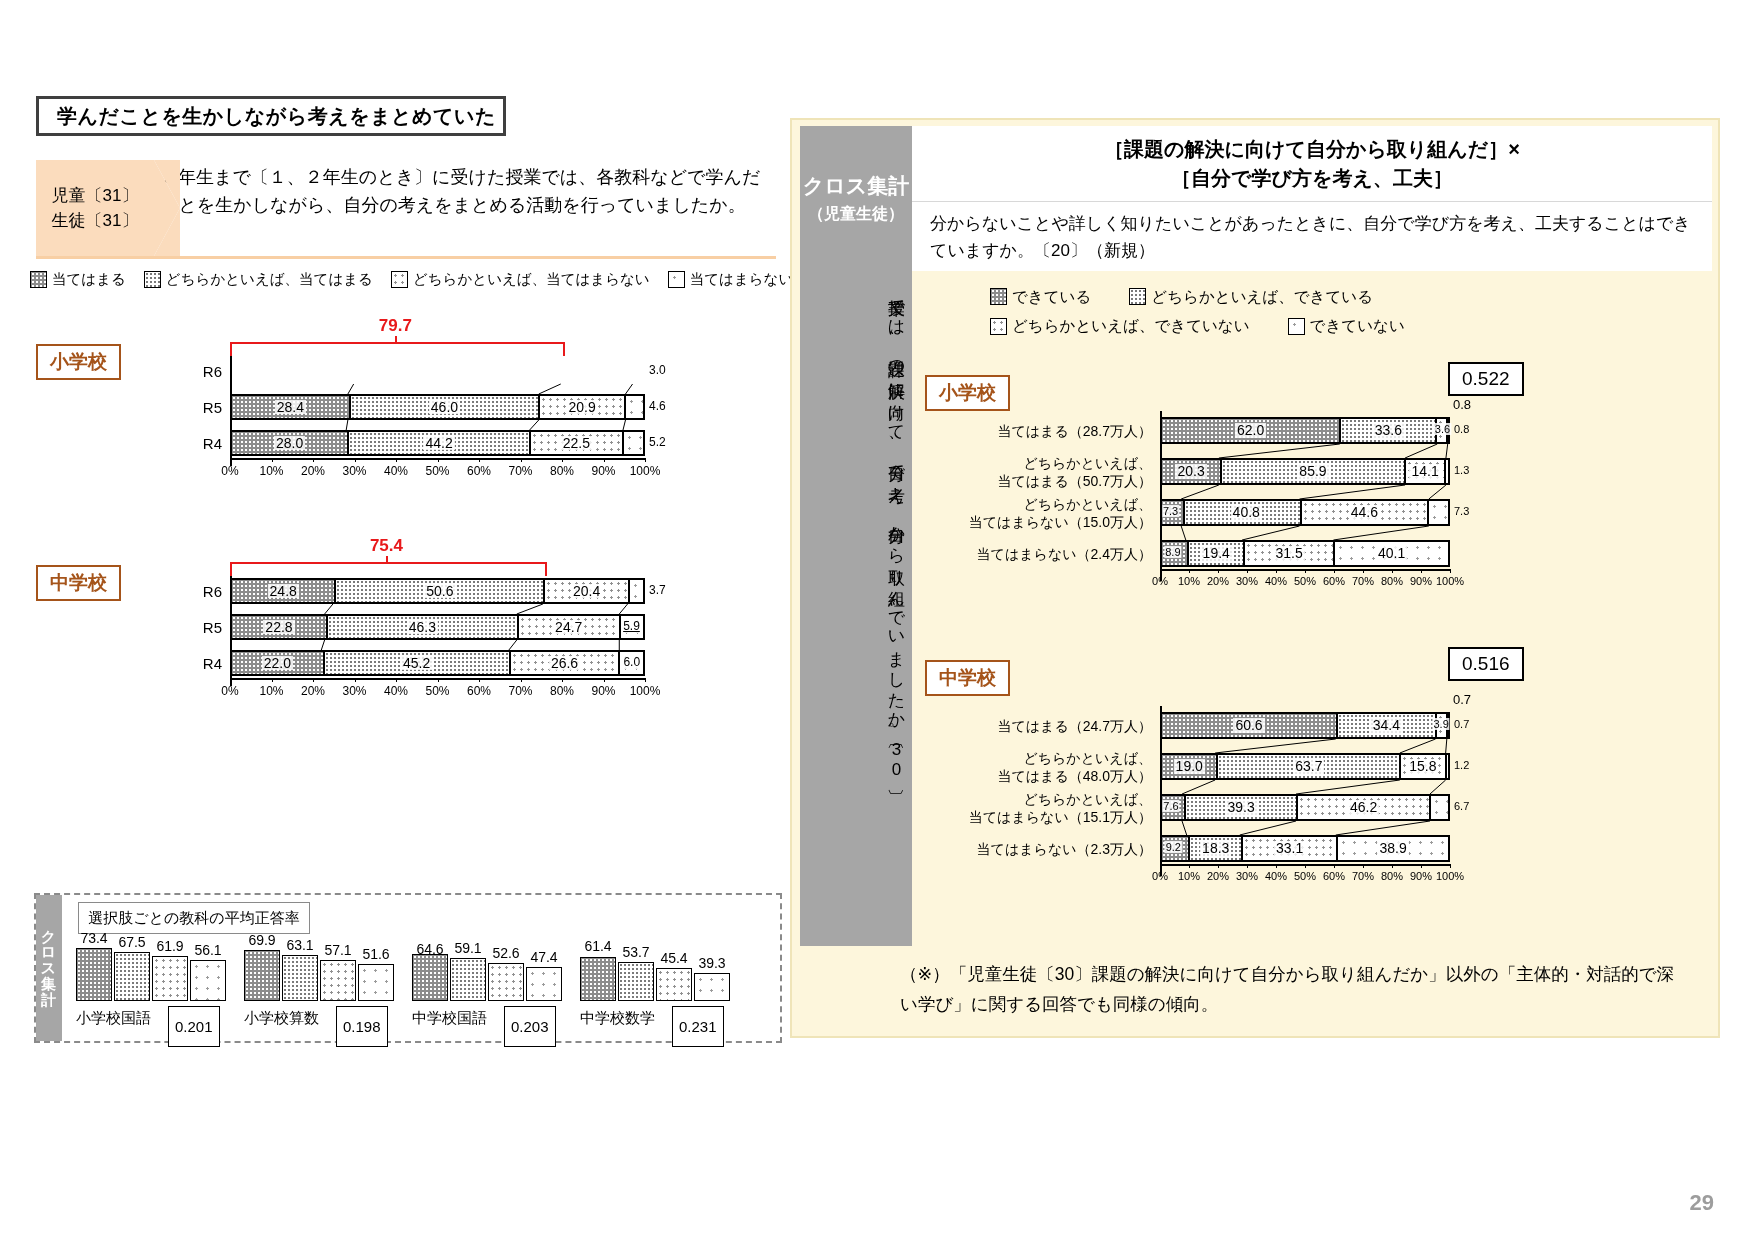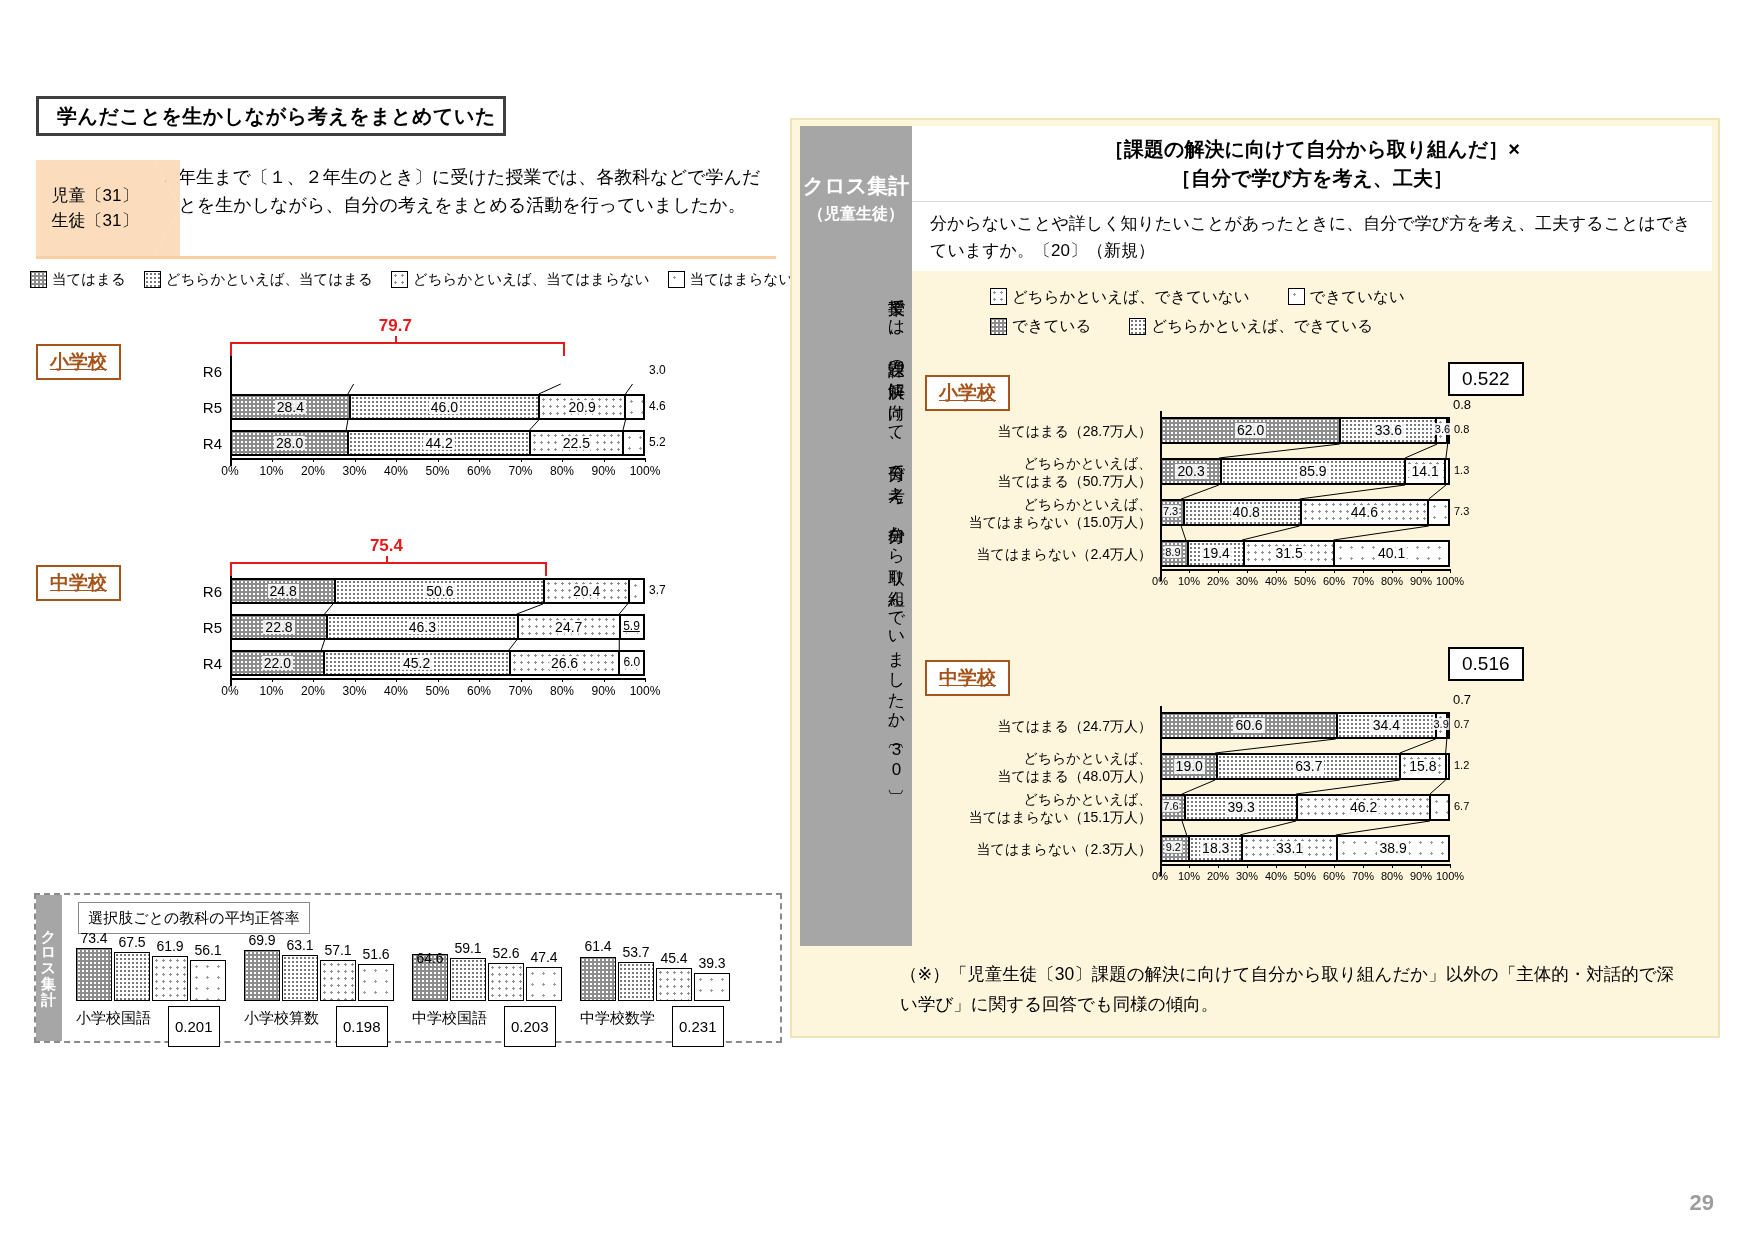--- a/index.html
+++ b/index.html
@@ -75,21 +75,21 @@
   }
   .pat-d{ 
     background-color:#ffffff;
     background-image:radial-gradient(#9a9a9a 17%, transparent 18%);
     background-size:11px 11px;
   }
 
   
   .school-tag{
     border:2px solid #a5541a;color:#a5541a;background:#fff;
-    font-size:19px;font-weight:bold;padding:3px 12px;display:inline-block;text-decoration:underline;
+    font-size:19px;font-weight:bold;padding:3px 12px;display:inline-block;
   }
 
   
   .chart{position:absolute;}
   .barrow{position:absolute;height:30px;border:2px solid #000;box-sizing:border-box;display:flex;}
   .seg{height:100%;box-sizing:border-box;display:flex;align-items:center;justify-content:center;
        font-size:14px;position:relative;}
   .seg + .seg{border-left:2px solid #000;}
   .seg span{background:rgba(255,255,255,.82);padding:0 2px;line-height:1.05;}
   .rowlabel{position:absolute;font-size:15px;text-align:right;}
@@ -392,21 +392,21 @@
     <div class="ct-val" style="left: 192px; top: -2.6775px;">69.9</div>
     <div class="ct-bar pat-b" style="left: 212px; height: 45.7475px; bottom: 39px;"></div>
     <div class="ct-val" style="left: 230px; top: 2.2525px;">63.1</div>
     <div class="ct-bar pat-c" style="left: 250px; height: 41.3975px; bottom: 39px;"></div>
     <div class="ct-val" style="left: 268px; top: 6.6025px;">57.1</div>
     <div class="ct-bar pat-d" style="left: 288px; height: 37.41px; bottom: 39px;"></div>
     <div class="ct-val" style="left: 306px; top: 10.59px;">51.6</div>
     <div class="ct-label" style="left: 174px; top: 74px;">小学校算数</div>
     <div class="ct-coef" style="left: 266px; top: 71px;">0.198</div>
     <div class="ct-bar pat-a" style="left: 342px; height: 46.835px; bottom: 39px;"></div>
-    <div class="ct-val" style="left: 360px; top: 15px;">64.6</div>
+    <div class="ct-val" style="left: 360px; top: 6px;">64.6</div>
     <div class="ct-bar pat-b" style="left: 380px; height: 42.8475px; bottom: 39px;"></div>
     <div class="ct-val" style="left: 398px; top: 5.1525px;">59.1</div>
     <div class="ct-bar pat-c" style="left: 418px; height: 38.135px; bottom: 39px;"></div>
     <div class="ct-val" style="left: 436px; top: 9.865px;">52.6</div>
     <div class="ct-bar pat-d" style="left: 456px; height: 34.365px; bottom: 39px;"></div>
     <div class="ct-val" style="left: 474px; top: 13.635px;">47.4</div>
     <div class="ct-label" style="left: 342px; top: 74px;">中学校国語</div>
     <div class="ct-coef" style="left: 434px; top: 71px;">0.203</div>
     <div class="ct-bar pat-a" style="left: 510px; height: 44.515px; bottom: 39px;"></div>
     <div class="ct-val" style="left: 528px; top: 3.485px;">61.4</div>
@@ -430,36 +430,36 @@
 
 <div class="abs" id="rp-head">
   <div>［課題の解決に向けて自分から取り組んだ］×</div>
   <div>［自分で学び方を考え、工夫］</div>
 </div>
 <div class="abs" id="rp-sub">分からないことや詳しく知りたいことがあったときに、自分で学び方を考え、工夫することはできていますか。〔20〕（新規）</div>
 
 <div class="abs" id="legend-right">
   <div style="display:flex;gap:26px;">
     <div class="lg-item">
+      <span class="swatch pat-a"></span>
+      <span>できている</span>
+    </div>
+    <div class="lg-item">
+      <span class="swatch pat-b"></span>
+      <span>どちらかといえば、できている</span>
+    </div>
+  </div>
+  <div style="display:flex;gap:26px;">
+    <div class="lg-item">
       <span class="swatch pat-c"></span>
       <span>どちらかといえば、できていない</span>
     </div>
     <div class="lg-item">
       <span class="swatch pat-d"></span>
       <span>できていない</span>
-    </div>
-  </div>
-  <div style="display:flex;gap:26px;">
-    <div class="lg-item">
-      <span class="swatch pat-a"></span>
-      <span>できている</span>
-    </div>
-    <div class="lg-item">
-      <span class="swatch pat-b"></span>
-      <span>どちらかといえば、できている</span>
     </div>
   </div>
 </div>
 
 <div class="abs" style="left:925px;top:375px;">
   <span class="school-tag">小学校</span>
 </div>
 <div class="abs coefbox" style="left:1448px;top:362px;">0.522</div>
 
 <div class="abs" style="left:925px;top:660px;">

